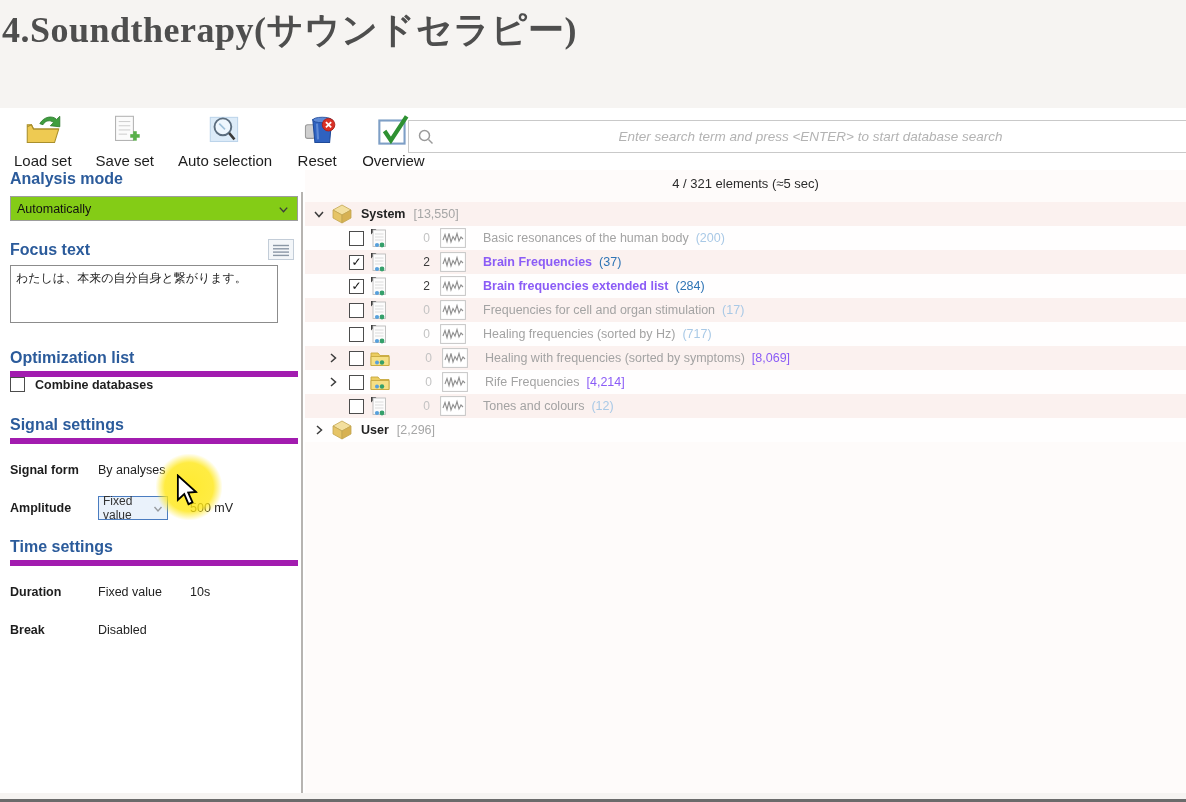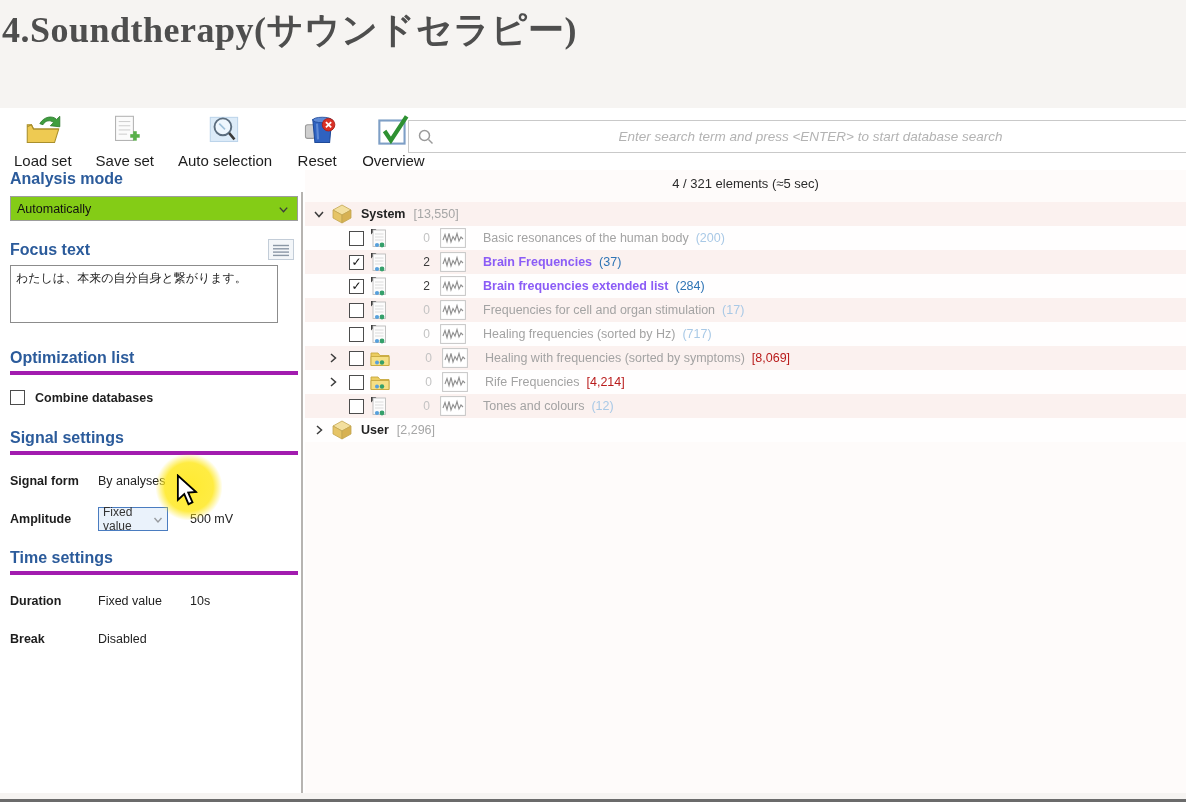--- a/index.html
+++ b/index.html
@@ -34,42 +34,42 @@
   .searchbox .mag { margin-left:8px; flex:0 0 auto; }
   .searchbox input {
     flex:1; border:none; outline:none; height:100%; background:transparent;
     font-size:13.5px; color:#444; text-align:center; font-family:"Liberation Sans", sans-serif;
   }
   .searchbox input::placeholder { color:#b3b3b3; font-style:italic; }
 
   
   .sidebar { position:absolute; left:10px; top:62px; width:288px; }
   .sec-h { font-size:16px; font-weight:600; color:#2b5b9b; }
-  .sec-h.u { border-bottom:4px solid #a21caf; padding-bottom:4px; }
+  .sec-h.u { border-bottom:6px solid #a21caf; padding-bottom:4px; }
 
   .dropdown {
     margin-top:8px; height:25px; width:288px; background:#84cc16;
     border:1px solid #9d9d9d; display:flex; align-items:center;
     font-size:12.5px; color:#111; padding:0 6px; position:relative;
   }
   .dropdown .dchev { position:absolute; right:7px; top:6px; }
 
   .focus-row { margin-top:20px; position:relative; }
   .focus-btn {
     position:absolute; right:4px; top:-2px; width:26px; height:21px;
     background:#f3f6f9; border:1px solid #c3cdd8; display:flex; align-items:center; justify-content:center;
   }
   .focus-area {
     margin-top:6px; width:268px; height:58px; background:#fff;
     border:1px solid #8c8c8c; font-size:12px; color:#222; padding:4px 5px;
     resize:none; outline:none; font-family:"Liberation Sans", sans-serif; line-height:1.35;
   }
 
   .opt-sec { margin-top:22px; }
-  .chk-row { margin-top:15px; display:flex; align-items:center; gap:10px; }
+  .chk-row { display:flex; align-items:center; gap:10px; }
   .chk {
     width:15px; height:15px; border:1.6px solid #4c4c4c; background:#fff;
     display:inline-flex; align-items:center; justify-content:center;
     font-size:12px; color:#111; line-height:1;
   }
   .chk-label { font-size:12.5px; font-weight:600; color:#1e1e1e; }
 
   .sig-sec { margin-top:24px; }
   .set-row { display:flex; align-items:center; margin-top:14px; min-height:24px; }
   .set-name { width:88px; font-size:12.5px; font-weight:600; color:#1d1d1d; flex:0 0 auto; }
@@ -103,21 +103,21 @@
 
   .child .chev-slot { width:16px; margin-left:20px; display:flex; justify-content:center; flex:0 0 auto; }
   .child .chk { flex:0 0 auto; margin-left:8px; width:15px; height:15px; }
   .child .dico { margin-left:6px; flex:0 0 auto; display:flex; }
   .child .num { width:42px; text-align:right; font-size:12px; flex:0 0 auto; }
   .num.on { color:#3a3a3a; } .num.off { color:#c3c3c3; }
   .child .wave { margin-left:10px; flex:0 0 auto; display:flex; }
   .child .lbl { margin-left:17px; white-space:nowrap; }
   .lbl.dim { color:#a3a3a3; } .lbl.on { color:#8b5cf6; font-weight:600; }
   .child .cnt { margin-left:7px; }
-  .cnt.blue { color:#2e74b5; } .cnt.pale { color:#a9c9e6; } .cnt.gray { color:#b91c1c; }
+  .cnt.blue { color:#2e74b5; } .cnt.pale { color:#a9c9e6; } .cnt.gray { color:#8b5cf6; }
 
   
   .hl-circle {
     position:absolute; left:156px; top:346px; width:66px; height:66px; pointer-events:none;
     background:radial-gradient(circle, rgba(255,231,20,0.88) 0%, rgba(255,231,20,0.8) 52%, rgba(255,231,20,0) 72%);
   }
   .cursor { position:absolute; left:176px; top:366px; pointer-events:none; }
 
   svg { display:block; }
 </style>

